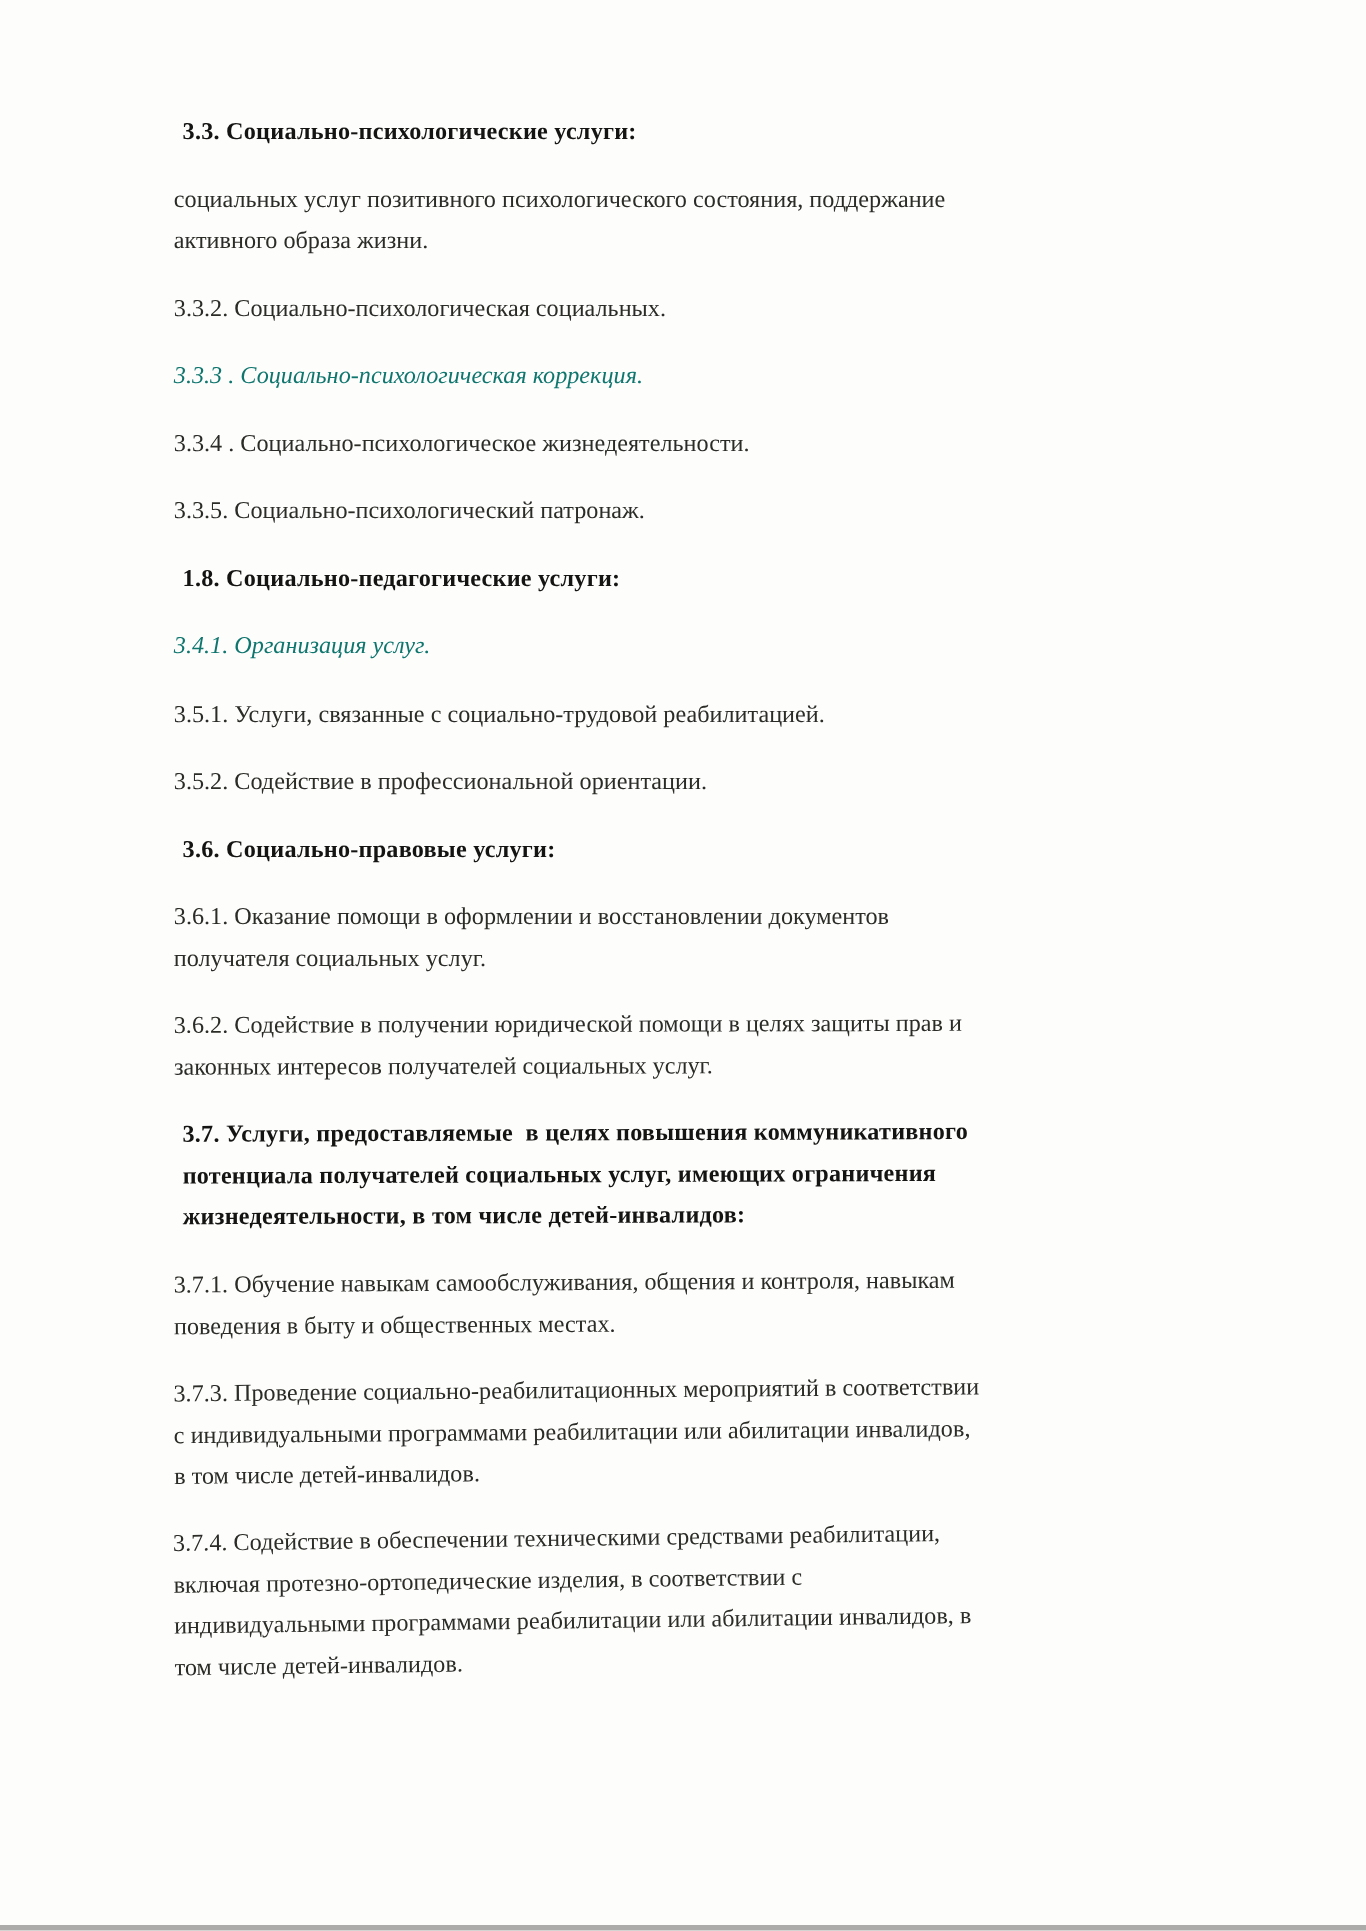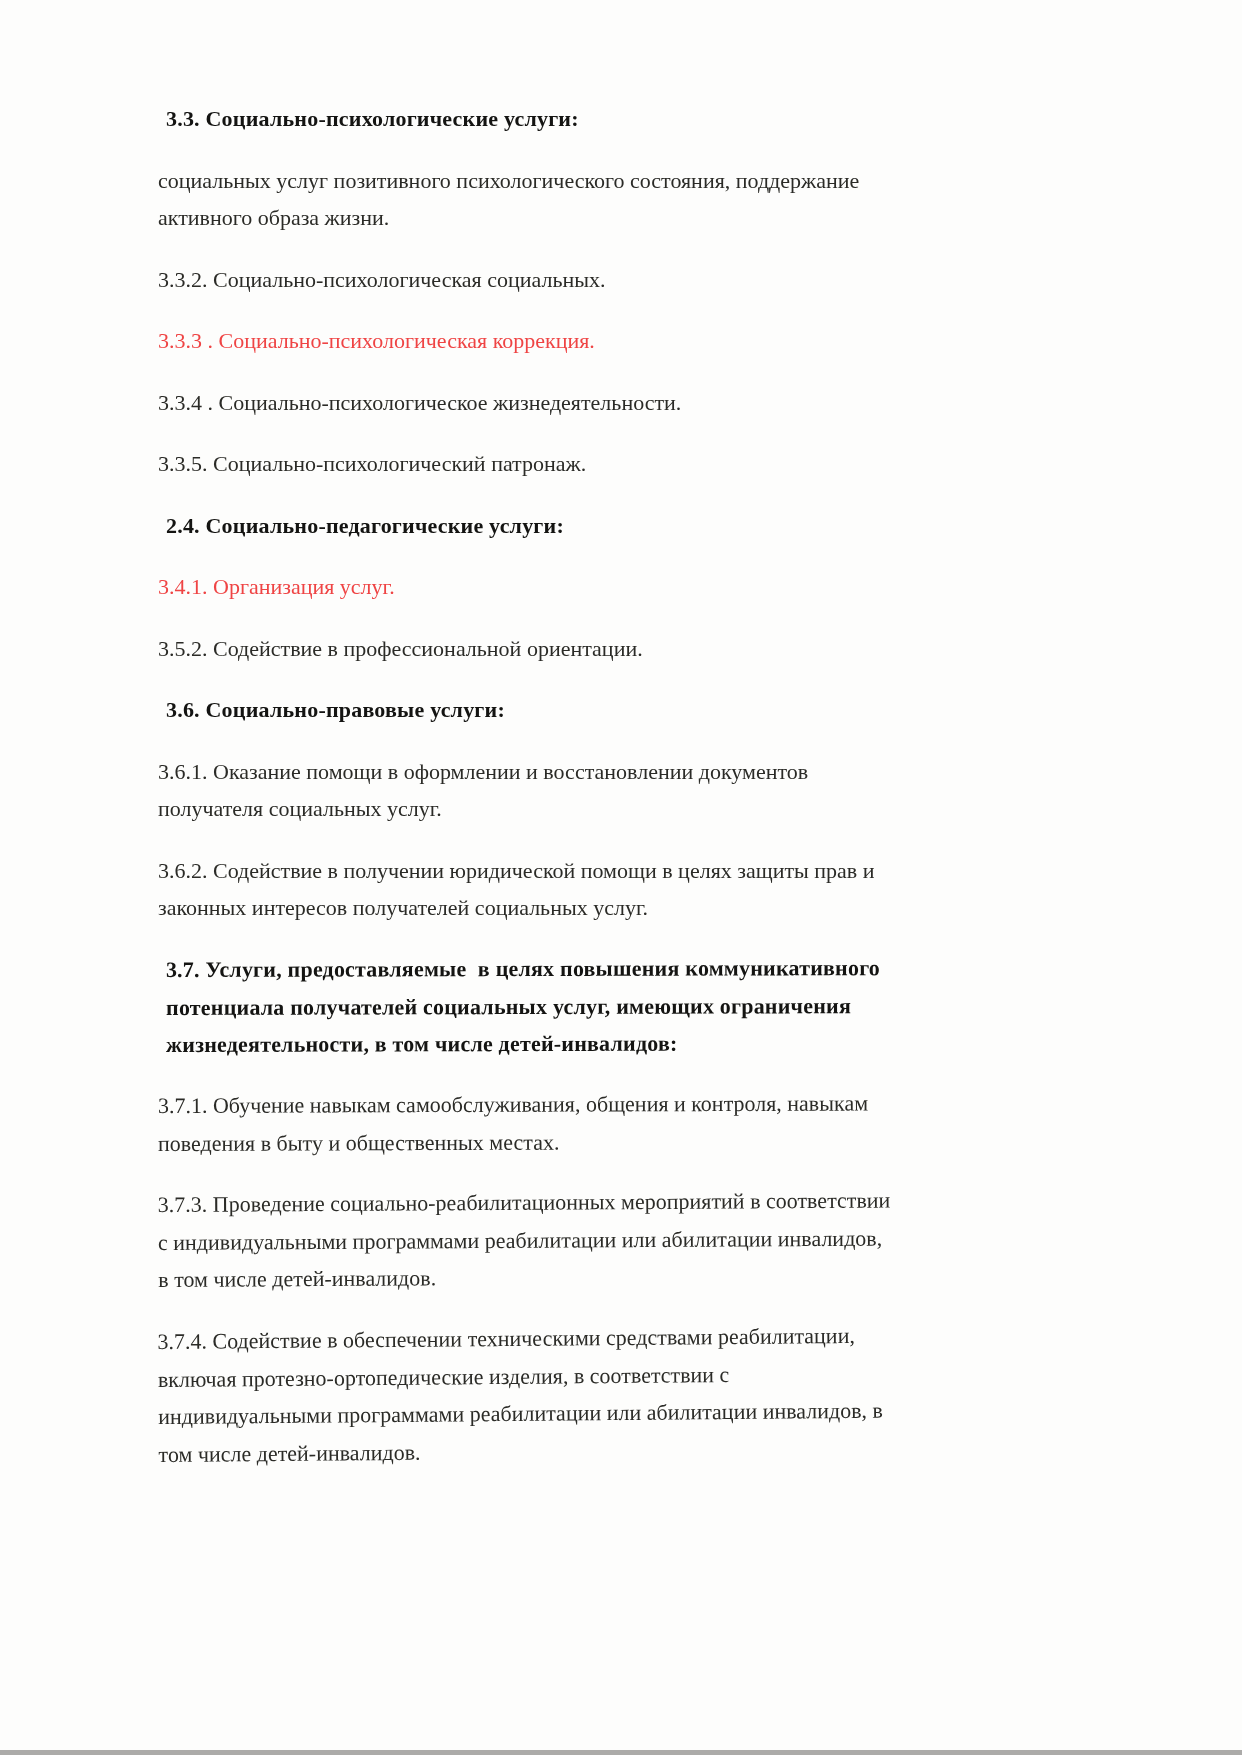--- a/index.html
+++ b/index.html
@@ -36,21 +36,21 @@
   .paragraph { color: #2b2b27; }
   .block { transform-origin: left center; }
   
   .block:nth-child(13) { transform: rotate(-0.15deg); }
   .block:nth-child(14) { transform: rotate(-0.2deg); }
   .block:nth-child(15) { transform: rotate(-0.35deg); }
   .block:nth-child(16) { transform: rotate(-0.5deg); }
   .block:nth-child(17) { transform: rotate(-0.75deg); }
   .block:nth-child(18) { transform: rotate(-0.7deg); }
   
-  .block:nth-child(4), .block:nth-child(8) { color: #ef4444; }
+  .block:nth-child(4), .block:nth-child(8) { color: #0f766e; font-style: italic; }
   .bottom-edge {
     position: absolute;
     left: 0; right: 0; bottom: 0;
     height: 5px;
   }
 </style>
 </head>
 <body>
 
 <div class="page" style="background: rgb(253, 253, 252);">
@@ -68,24 +68,27 @@
       <div class="block paragraph">
         <div class="line">3.3.3 . Социально-психологическая коррекция.</div>
       </div>
       <div class="block paragraph">
         <div class="line">3.3.4 . Социально-психологическое жизнедеятельности.</div>
       </div>
       <div class="block paragraph">
         <div class="line">3.3.5. Социально-психологический патронаж.</div>
       </div>
       <div class="block heading">
-        <div class="line">2.4. Социально-педагогические услуги:</div>
+        <div class="line">1.8. Социально-педагогические услуги:</div>
       </div>
       <div class="block paragraph">
         <div class="line">3.4.1. Организация услуг.</div>
+      </div>
+      <div class="block paragraph">
+        <div class="line">3.5.1. Услуги, связанные с социально-трудовой реабилитацией.</div>
       </div>
       <div class="block paragraph">
         <div class="line">3.5.2. Содействие в профессиональной ориентации.</div>
       </div>
       <div class="block heading">
         <div class="line">3.6. Социально-правовые услуги:</div>
       </div>
       <div class="block paragraph">
         <div class="line">3.6.1. Оказание помощи в оформлении и восстановлении документов</div>
         <div class="line">получателя социальных услуг.</div>

